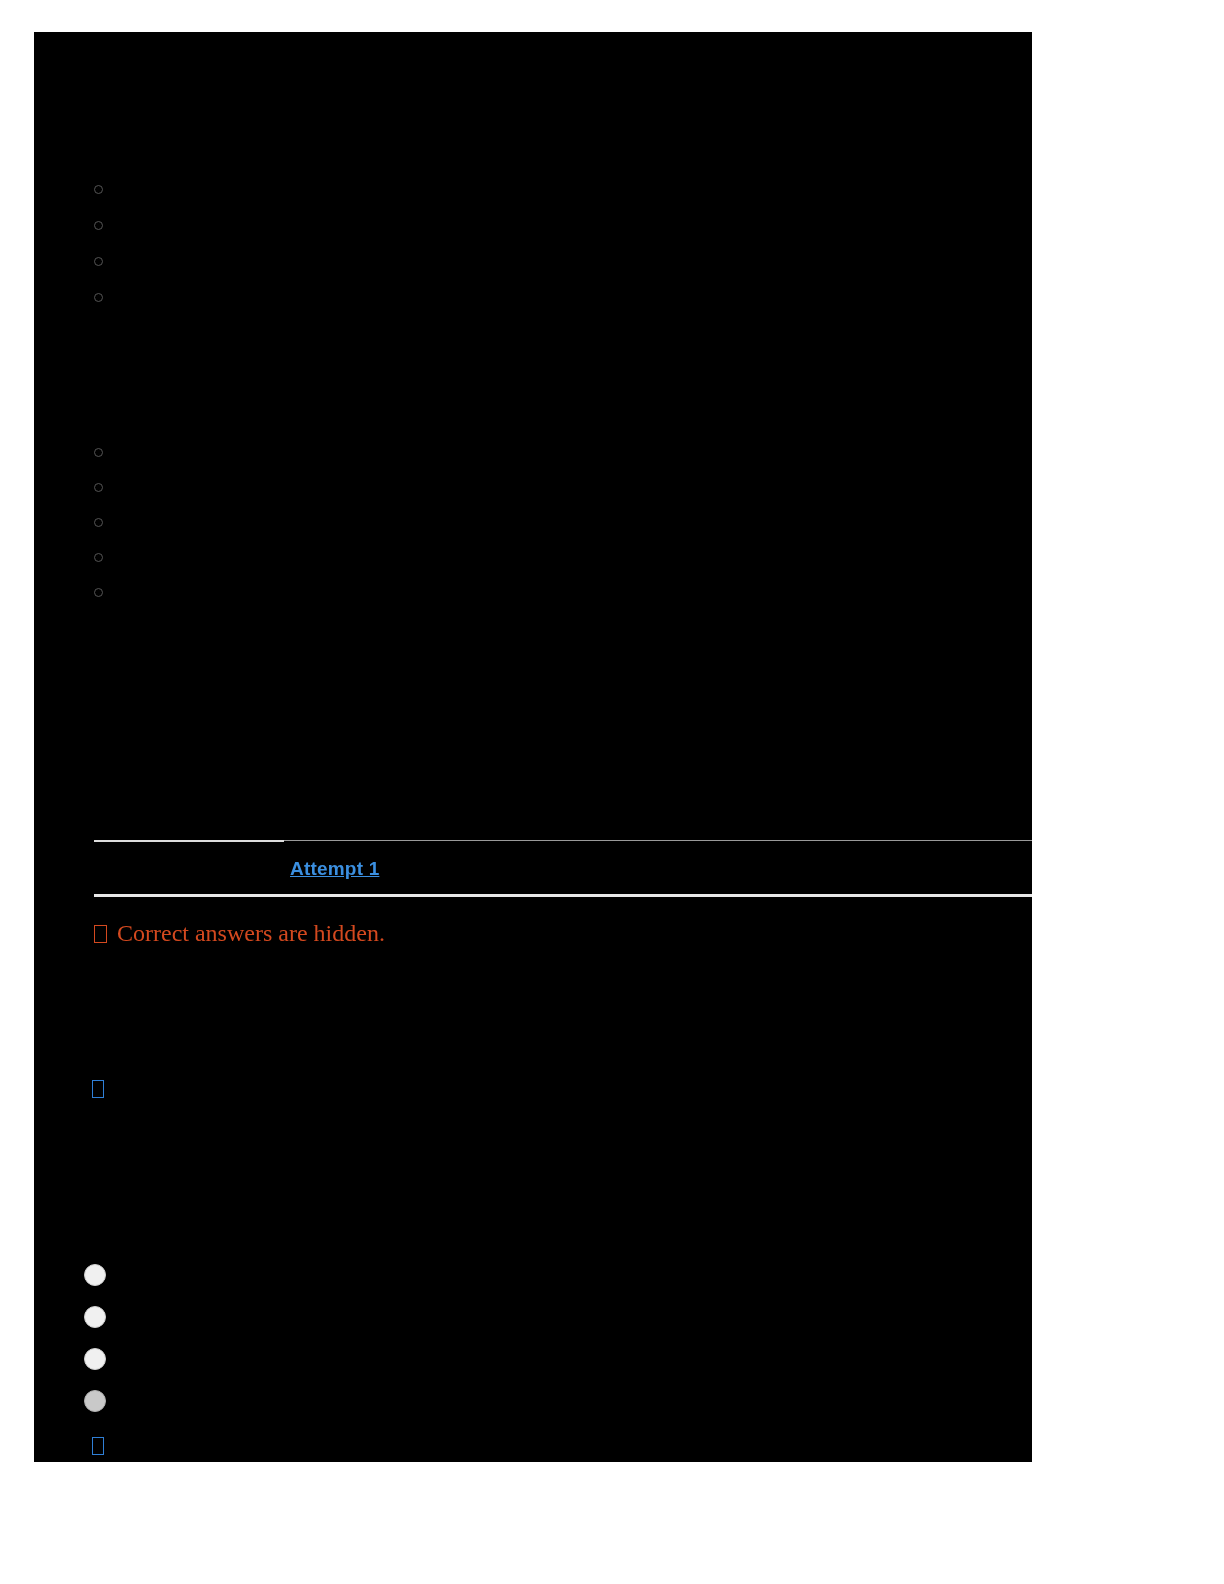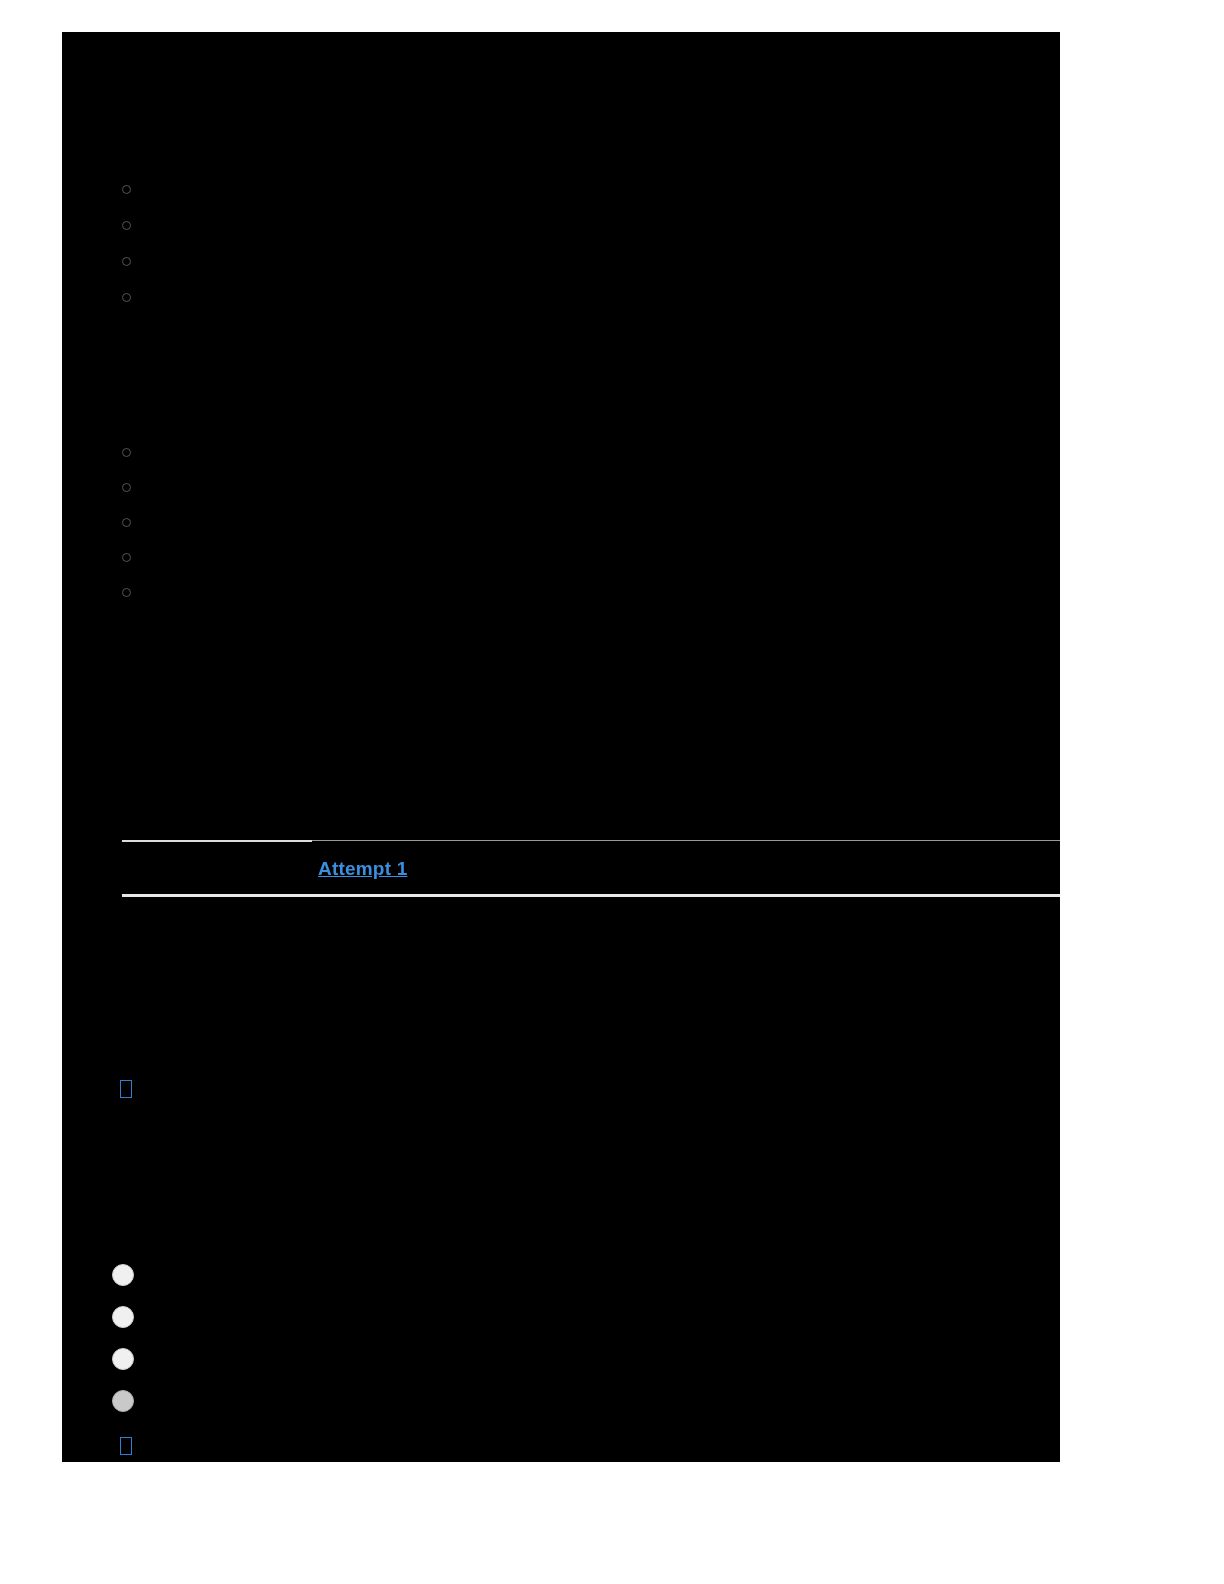--- a/index.html
+++ b/index.html
@@ -11,21 +11,21 @@
     position: relative;
     width: 1224px;
     height: 1584px;
     background: #ffffff;
     font-family: "Liberation Sans", sans-serif;
     overflow: hidden;
   }
   
   .doc-panel {
     position: absolute;
-    left: 62px;
+    left: 34px;
     top: 32px;
     width: 998px;
     height: 1430px;
     background: #000000;
   }
   
   .quiz-region {
     position: absolute;
     left: 0;
     top: 0;
@@ -223,20 +223,24 @@
         <span class="radio-sm"></span>
         <span class="opt-label"></span>
       </div>
     </div>
 
     <div class="rule-top-short"></div>
     <div class="rule-top-long"></div>
     <a class="attempt-link" href="#">Attempt 1</a>
     <div class="rule-bottom"></div>
 
+    <div class="notice">
+      <span class="notice-icon"></span>
+      <span class="notice-text">Correct answers are hidden.</span>
+    </div>
 
     <div class="q-header">
       <span class="box-icon-blue"></span>
       <span class="q-text"></span>
     </div>
 
     <div class="choice-row" style="top:1232px;">
       <span class="radio-lg"></span>
       <span class="choice-label"></span>
     </div>

